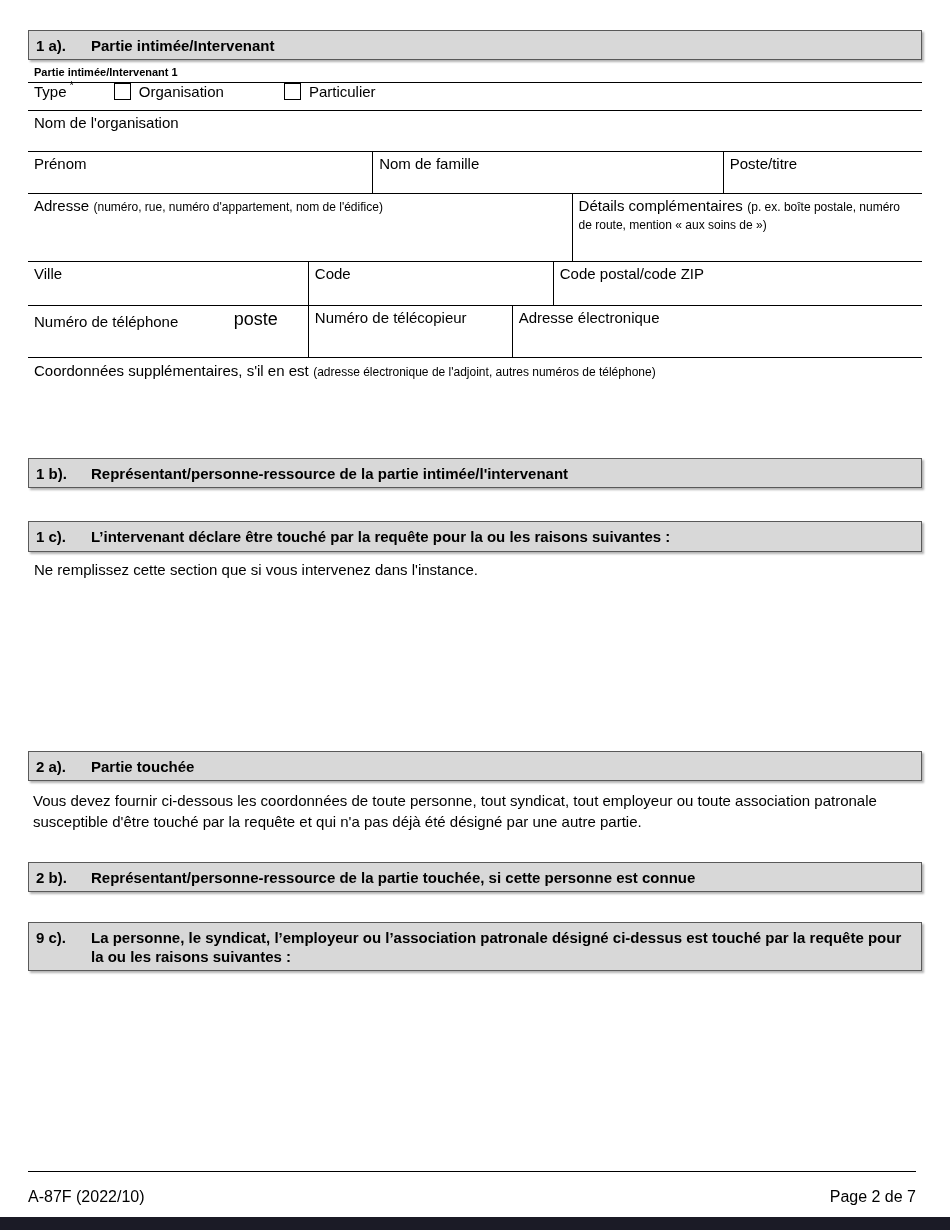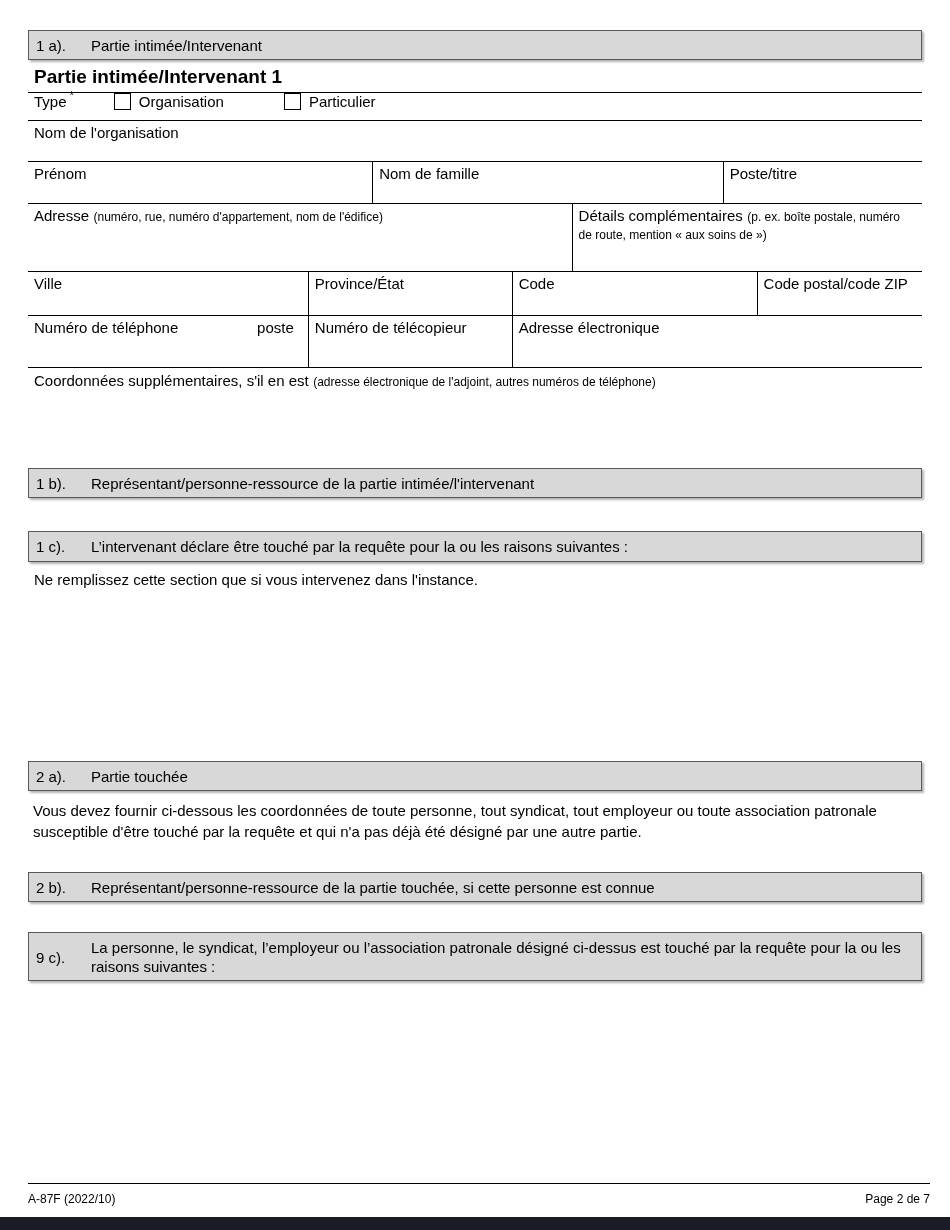--- a/index.html
+++ b/index.html
@@ -1,27 +1,27 @@
 <!DOCTYPE html>
 <html lang="fr" style="--header-bg: #d8d8d8; --bar-border: #595959; --bottom-bar: #1b1b26;"><head>
 <meta charset="utf-8">
 <style>
   *{box-sizing:border-box;margin:0;padding:0}
   html,body{background:#fff}
   body{font-family:"Liberation Sans","DejaVu Sans",sans-serif;color:#000}
   .page{position:relative;width:950px;height:1230px;background:#fff;overflow:hidden;margin:0 auto}
   .content{padding:30px 28px 0 28px}
 
-  .section-bar{display:flex;align-items:center;background:var(--header-bg,#d8d8d8);
+  .section-bar{display:flex;align-items:flex-start;background:var(--header-bg,#d8d8d8);
     border:1px solid var(--bar-border,#595959);box-shadow:2px 2px 2px rgba(0,0,0,.3);
-    padding:5px 8px 4px 7px;font-size:15px;font-weight:normal;line-height:1.28}
+    padding:5px 8px 4px 7px;font-size:15px;font-weight:bold;line-height:1.28}
   .sec-num{flex:0 0 55px}
   .sec-title{flex:1}
 
-  .subtitle{font-weight:bold;font-size:19px;padding:6px 6px 4px 6px;border-bottom:1px solid #000}
+  .subtitle{font-weight:bold;font-size:11px;padding:6px 6px 4px 6px;border-bottom:1px solid #000}
 
   .type-row{display:flex;align-items:flex-start;height:28px;padding-left:6px;border-bottom:1px solid #000;font-size:15px}
   .req{font-size:11px;margin-left:3px;position:relative;top:-4px}
   .checkbox{display:inline-block;width:17px;height:17px;border:1px solid #000;background:#fff;flex:0 0 17px}
   .cb-first{margin-left:40px}
   .cb-second{margin-left:60px}
   .cb-label{margin-left:8px}
 
   .frow{display:flex;border-bottom:1px solid #000}
   .cell{padding:3px 6px;overflow:hidden}
@@ -29,30 +29,30 @@
   .flabel{font-size:15px}
   .fhint{font-size:12px}
   .full{width:100%}
   .h41{height:41px}.h42{height:42px}.h68{height:68px}.h44{height:44px}.h52{height:52px}
   .names-row .c1{width:38.5%}.names-row .c2{width:39.2%}.names-row .c3{width:22.3%}
   .addr-row .c1{width:60.8%}.addr-row .c2{width:39.2%}
   .ville-row .c1{width:31.3%}.ville-row .c2{width:22.8%}.ville-row .c3{width:27.4%}.ville-row .c4{width:18.5%}
   .phone-row .c1{width:31.3%}.phone-row .c2{width:22.8%}.phone-row .c3{width:45.9%}
   .extra-row{height:100px;padding:4px 6px}
   .lblline{display:flex;align-items:flex-end}
-  .ext{margin-left:auto;margin-right:8px;font-size:15px}
+  .ext{margin-left:auto;margin-right:24px;font-size:18px}
 
   .note{font-size:15px;padding:9px 6px 0 6px;height:29px}
   .para{font-size:15px;line-height:1.4;padding:9px 5px 0 5px;height:51px}
   .area-1c{height:170px;width:100%}
   .area-2c{height:180px;width:100%}
   .mt33{margin-top:33px}.mt30{margin-top:30px}
 
-  .footer{position:absolute;left:28px;right:20px;bottom:24px;border-top:1px solid #000;
-    padding-top:8px;display:flex;justify-content:space-between;font-size:12px}
+  .footer{position:absolute;left:28px;right:34px;bottom:24px;border-top:1px solid #000;
+    padding-top:16px;display:flex;justify-content:space-between;font-size:16px}
   .bottom-bar{position:absolute;left:0;right:0;bottom:0;height:13px;background:var(--bottom-bar,#1b1b26)}
 </style>
 </head>
 <body>
 
 <div class="page">
   <div class="content">
 
     <div class="section-bar">
       <span class="sec-num">1 a).</span>
@@ -95,23 +95,20 @@
       </div>
       <div class="cell c2">
         <span class="flabel">Détails complémentaires</span>
         <span class="fhint">(p. ex. boîte postale, numéro de route, mention « aux soins de »)</span>
       </div>
     </div>
 
     <div class="frow h44 ville-row">
       <div class="cell c1">
         <span class="flabel">Ville</span>
-      </div>
-      <div class="cell c2">
-        <span class="flabel">Province/État</span>
       </div>
       <div class="cell c3">
         <span class="flabel">Code</span>
       </div>
       <div class="cell c4">
         <span class="flabel">Code postal/code ZIP</span>
       </div>
     </div>
 
     <div class="frow h52 phone-row">

